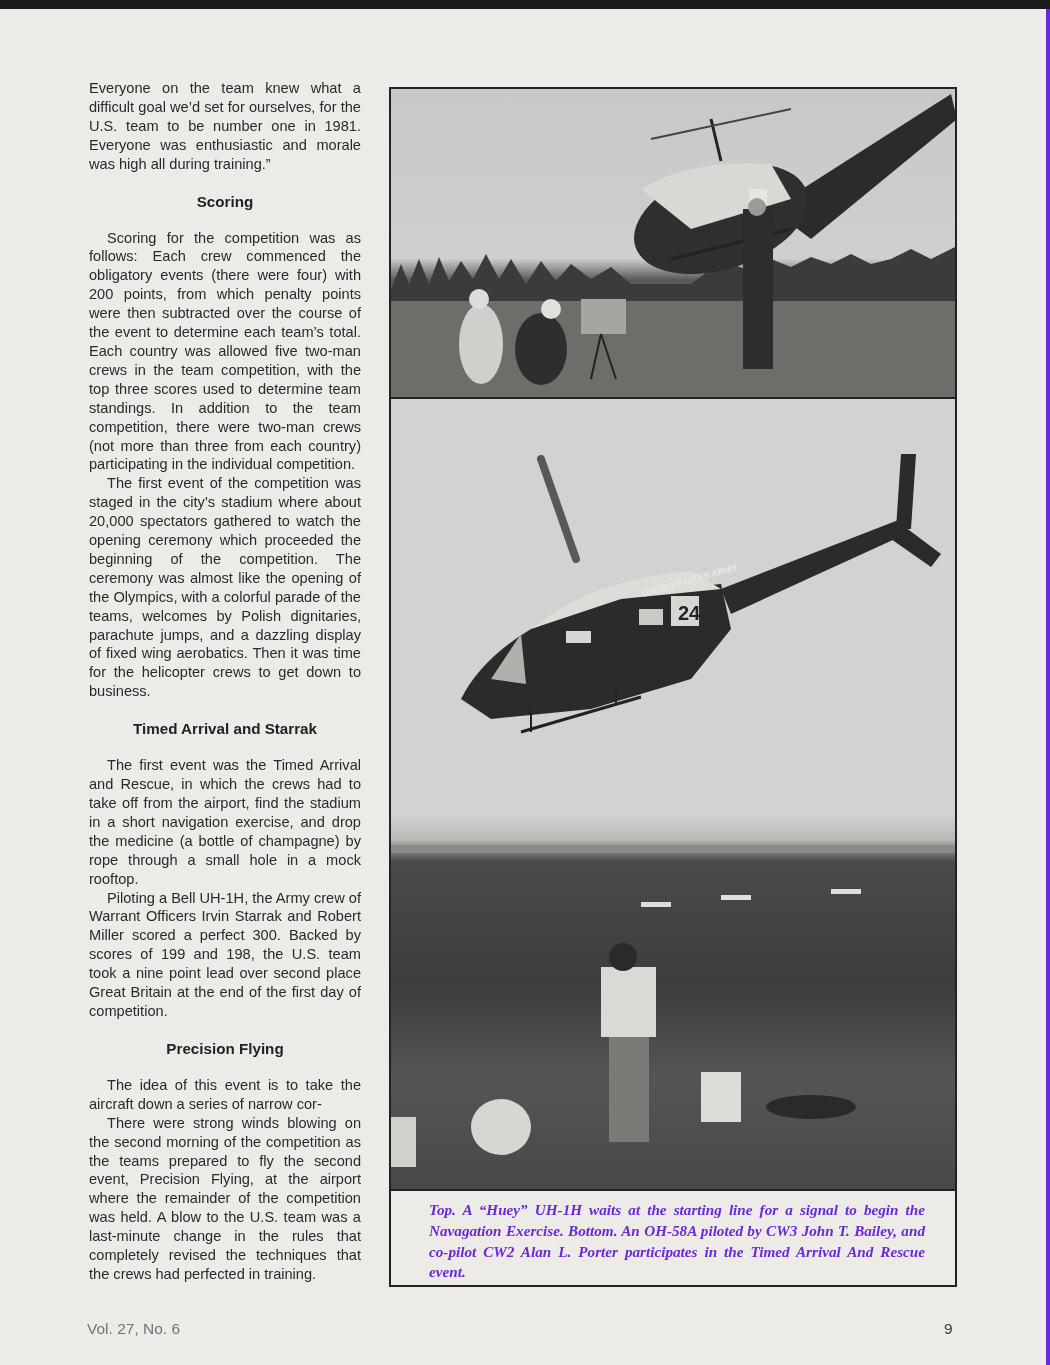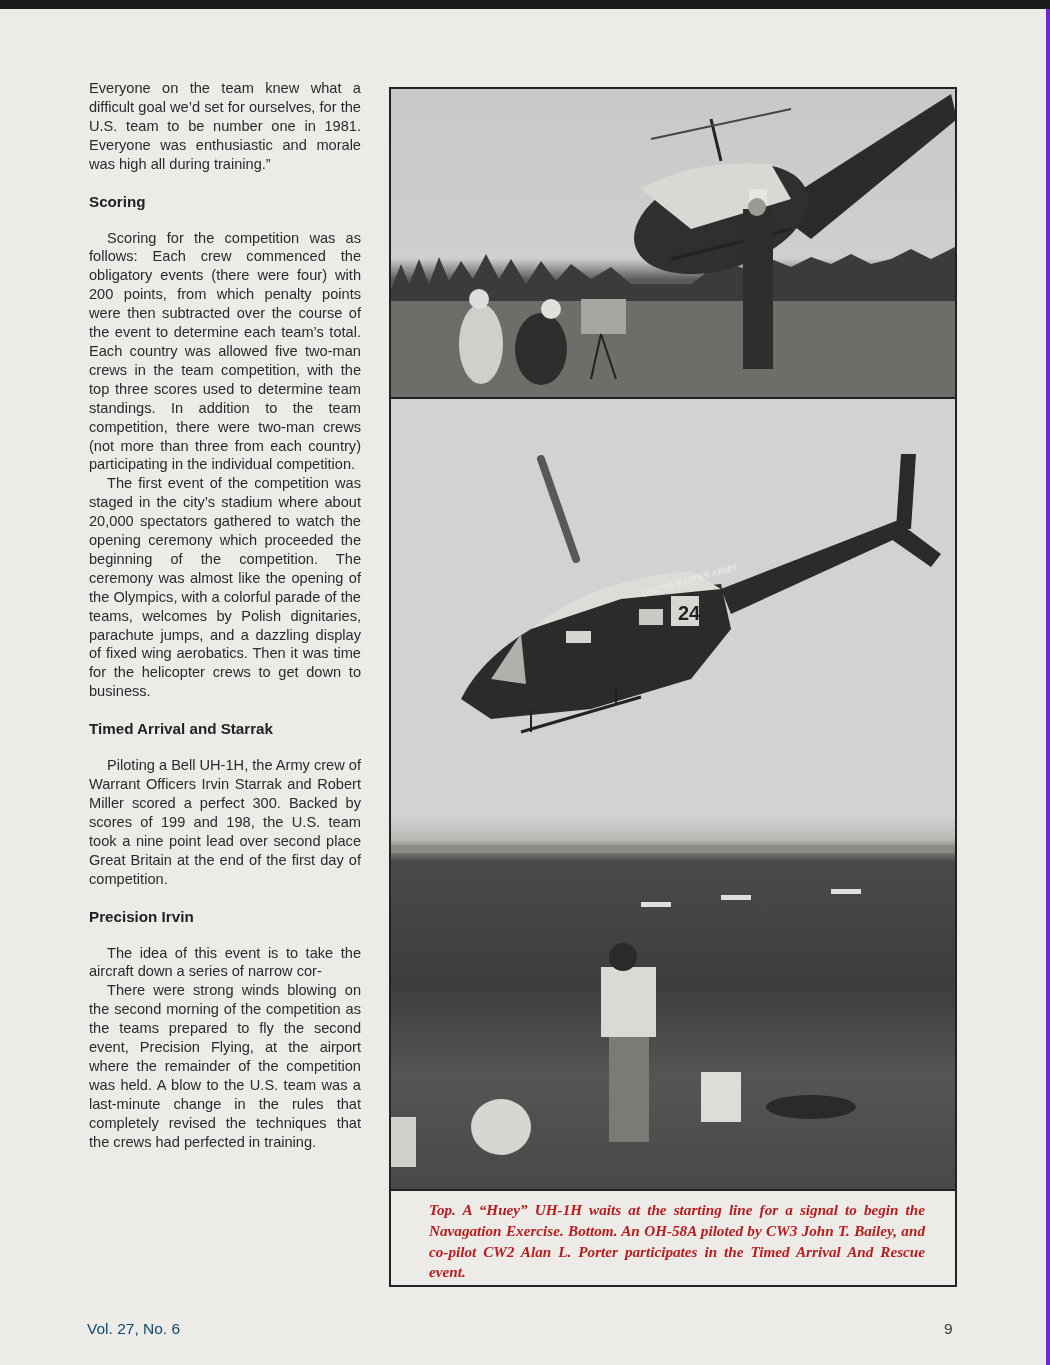--- a/index.html
+++ b/index.html
@@ -18,60 +18,61 @@
     .col {
       position: absolute; left: 89px; top: 70px; width: 272px;
       color: #2a2a2a;
       font-size: 14.6px; line-height: 18.9px;
       text-align: justify;
     }
     .col p { margin: 0; text-indent: 18px; }
     .col p.noindent { text-indent: 0; }
     .col h3 {
       margin: 18px 0 18px 0;
-      font-size: 15.2px; font-weight: bold; 
+      font-size: 15.2px; font-weight: bold; text-align: center;
       line-height: 19px; color: #222;
     }
     .photo-frame {
       position: absolute; left: 389px; top: 78px;
       width: 568px; height: 1200px;
       border: 2px solid #222; background: #cfcfcd;
       box-sizing: border-box;
     }
     .photo { position: absolute; left: 0; width: 564px; overflow: hidden; }
     .photo.top { top: 0; height: 308px; background: linear-gradient(#c8c8c6 0%, #cfcfcd 55%, #5a5a58 62%, #6a6a66 100%); border-bottom: 2px solid #222;}
     .photo.mid { top: 310px; height: 418px; background: #d2d2d0; }
     .photo.bottom { top: 728px; height: 372px; background: linear-gradient(#d0d0ce 0%, #b9b9b6 6%, #4a4a48 12%, #3d3d3b 45%, #555553 70%, #484846 100%); border-bottom: 2px solid #222;}
     .caption {
       position: absolute; left: 0; top: 1102px; width: 564px; height: 94px;
       background: #ecebe8; box-sizing: border-box;
       padding: 9px 30px 0 38px;
       font-family: "Liberation Serif", serif; font-style: italic; font-weight: bold;
-      font-size: 15.2px; line-height: 20.8px; color: #b91c1c; text-align: justify;
+      font-size: 15.2px; line-height: 20.8px; color: #6d28d9; text-align: justify;
     }
-    .footer-left { position: absolute; left: 87px; top: 1311px; font-size: 15.5px; color: #0c4a6e; }
+    .footer-left { position: absolute; left: 87px; top: 1311px; font-size: 15.5px; color: #737373; }
     .footer-right { position: absolute; left: 944px; top: 1311px; font-size: 15.5px; color: #3a3a3a; }
     svg { display: block; }
   </style>
 </head>
 <body>
 
 <div class="page">
 
   <div class="col">
     <p class="noindent">Everyone on the team knew what a difficult goal we’d set for ourselves, for the U.S. team to be number one in 1981. Everyone was enthusiastic and morale was high all during training.”</p>
 
     <h3>Scoring</h3>
     <p>Scoring for the competition was as follows: Each crew commenced the obligatory events (there were four) with 200 points, from which penalty points were then subtracted over the course of the event to determine each team’s total. Each country was allowed five two-man crews in the team competition, with the top three scores used to determine team standings. In addition to the team competition, there were two-man crews (not more than three from each country) participating in the individual competition.</p>
     <p>The first event of the competition was staged in the city’s stadium where about 20,000 spectators gathered to watch the opening ceremony which proceeded the beginning of the competition. The ceremony was almost like the opening of the Olympics, with a colorful parade of the teams, welcomes by Polish dignitaries, parachute jumps, and a dazzling display of fixed wing aerobatics. Then it was time for the helicopter crews to get down to business.</p>
 
     <h3>Timed Arrival and Starrak</h3>
+    <p>The first event was the Timed Arrival and Rescue, in which the crews had to take off from the airport, find the stadium in a short navigation exercise, and drop the medicine (a bottle of champagne) by rope through a small hole in a mock rooftop.</p>
     <p>Piloting a Bell UH-1H, the Army crew of Warrant Officers Irvin Starrak and Robert Miller scored a perfect 300. Backed by scores of 199 and 198, the U.S. team took a nine point lead over second place Great Britain at the end of the first day of competition.</p>
 
-    <h3>Precision Irvin</h3>
+    <h3>Precision Flying</h3>
     <p>The idea of this event is to take the aircraft down a series of narrow cor-</p>
     <p>There were strong winds blowing on the second morning of the competition as the teams prepared to fly the second event, Precision Flying, at the airport where the remainder of the competition was held. A blow to the U.S. team was a last-minute change in the rules that completely revised the techniques that the crews had perfected in training.</p>
   </div>
 
   <div class="photo-frame">
 
     <div class="photo top">
       <svg width="564" height="308" viewBox="0 0 564 308">
 
         <path d="M0 200 L10 175 L18 195 L28 170 L38 195 L48 168 L58 192 L70 172 L82 190 L95 165 L108 190 L120 170 L135 195 L150 172 L165 192 L180 175 L200 190 L220 178 L240 195 L300 195 L320 180 L340 175 L360 182 L380 170 L400 178 L420 168 L440 175 L460 165 L480 175 L500 170 L520 160 L540 170 L564 158 L564 215 L0 215 Z" fill="#3b3b39"></path>

